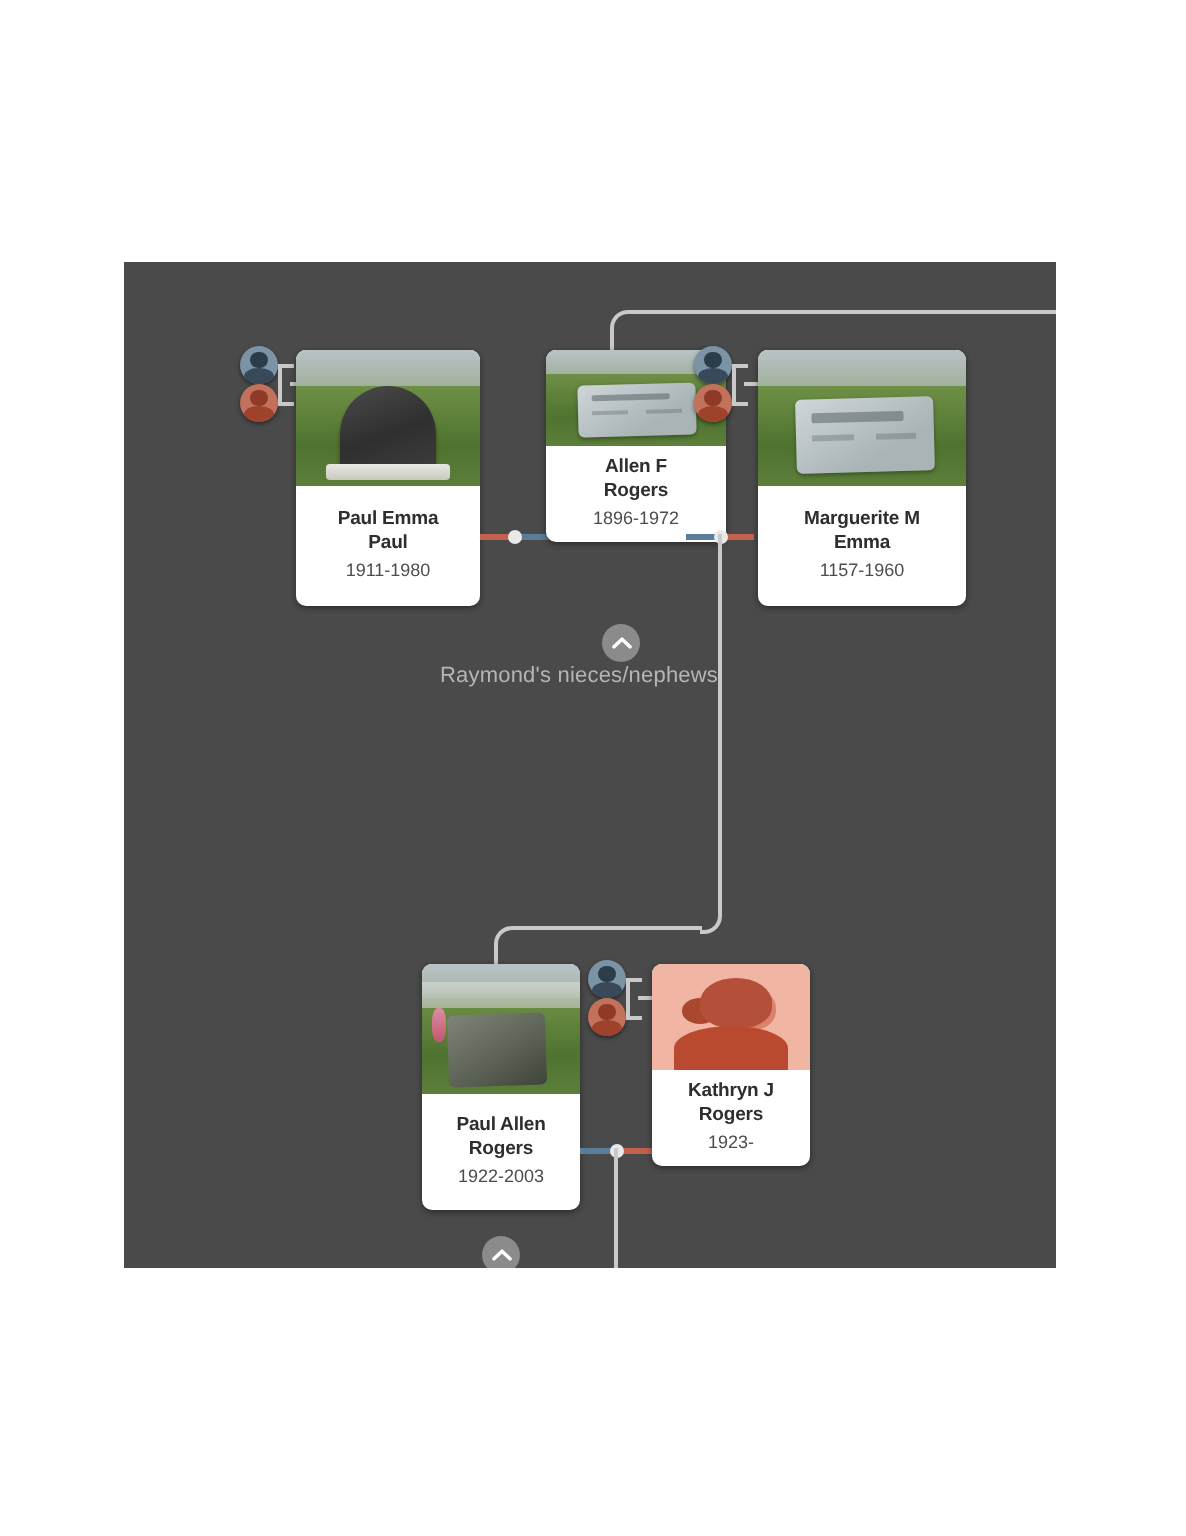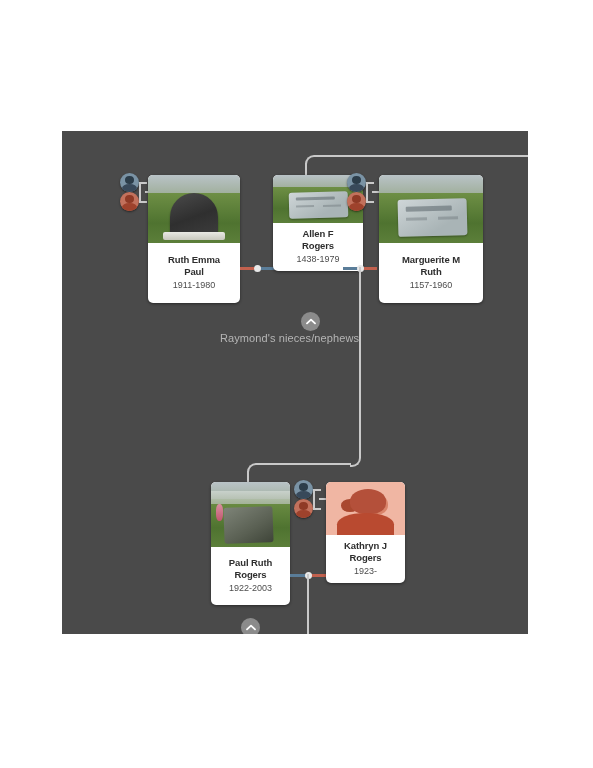--- a/index.html
+++ b/index.html
@@ -314,21 +314,21 @@
   <div class="card" style="left:86px; top:44px; width:92px; height:128px;">
     <div class="card-photo">
       <div class="grave-scene">
         <div class="sky"></div>
         <div class="grass"></div>
         <div class="stone-dark"></div>
       </div>
     </div>
     <div class="card-body">
       <div class="card-name">
-        <div>Ruth Emma</div>
+        <div>Paul Emma</div>
         <div>Paul</div>
       </div>
       <div class="card-dates">1911-1980</div>
     </div>
   </div>
 
   <div class="spouse-link" style="left:178px; top:136px; width:34px;">
     <div class="seg seg-f"></div>
     <div class="seg seg-m"></div>
     <div class="knot"></div>
@@ -344,21 +344,21 @@
           <div class="engrave2"></div>
           <div class="engrave3"></div>
         </div>
       </div>
     </div>
     <div class="card-body">
       <div class="card-name">
         <div>Allen F</div>
         <div>Rogers</div>
       </div>
-      <div class="card-dates">1438-1979</div>
+      <div class="card-dates">1896-1972</div>
     </div>
   </div>
 
   <div class="spouse-link" style="left:281px; top:136px; width:34px;">
     <div class="seg seg-m"></div>
     <div class="seg seg-f"></div>
     <div class="knot"></div>
   </div>
 
   <div class="parent-pair" style="left:285px; top:42px;">
@@ -386,21 +386,21 @@
         <div class="stone-light">
           <div class="engrave"></div>
           <div class="engrave2"></div>
           <div class="engrave3"></div>
         </div>
       </div>
     </div>
     <div class="card-body">
       <div class="card-name">
         <div>Marguerite M</div>
-        <div>Ruth</div>
+        <div>Emma</div>
       </div>
       <div class="card-dates">1157-1960</div>
     </div>
   </div>
 
   <div class="conn conn-v" style="left:297px; top:136px; height:190px;"></div>
   <div class="corner corner-br" style="left:288px; top:325px; width:9px; height:9px;"></div>
   <div class="conn conn-h" style="left:194px; top:332px; width:95px;"></div>
   <div class="corner corner-tl" style="left:185px; top:332px; width:9px; height:9px;"></div>
   <div class="conn conn-v" style="left:185px; top:340px; height:12px;"></div>
@@ -418,21 +418,21 @@
       <div class="grave-scene">
         <div class="sky"></div>
         <div class="grass"></div>
         <div class="path-blur"></div>
         <div class="stone-flat"></div>
         <div class="flower"></div>
       </div>
     </div>
     <div class="card-body">
       <div class="card-name">
-        <div>Paul Ruth</div>
+        <div>Paul Allen</div>
         <div>Rogers</div>
       </div>
       <div class="card-dates">1922-2003</div>
     </div>
   </div>
 
   <div class="spouse-link" style="left:228px; top:443px; width:36px;">
     <div class="seg seg-m"></div>
     <div class="seg seg-f"></div>
     <div class="knot"></div>

